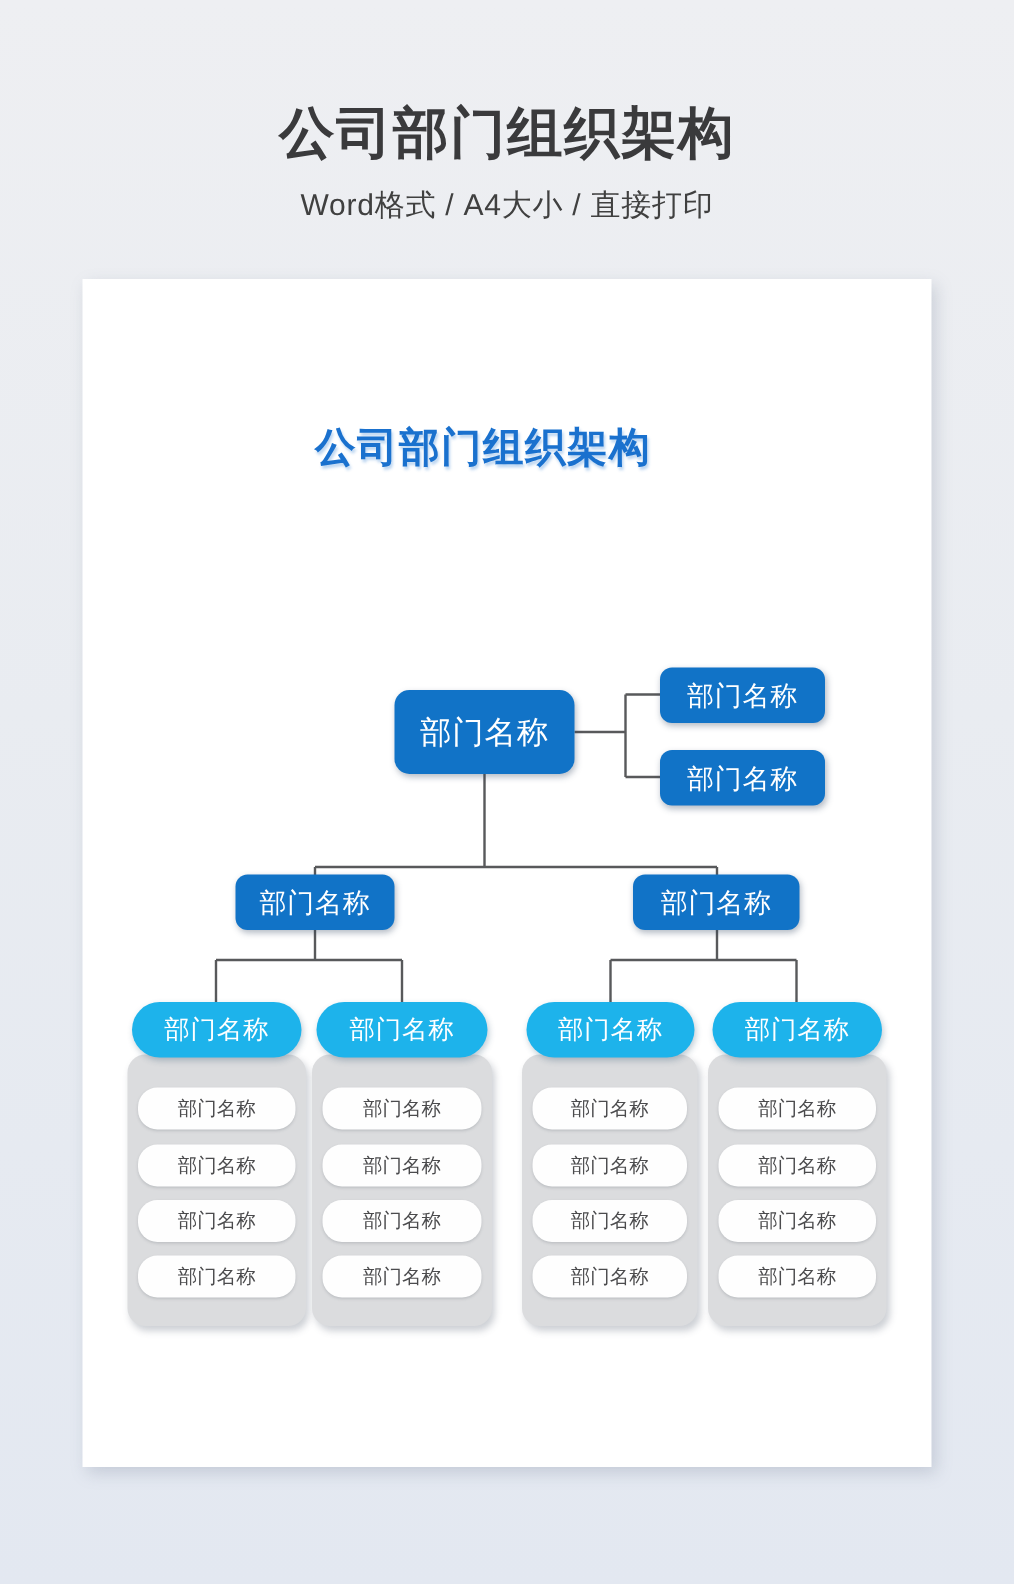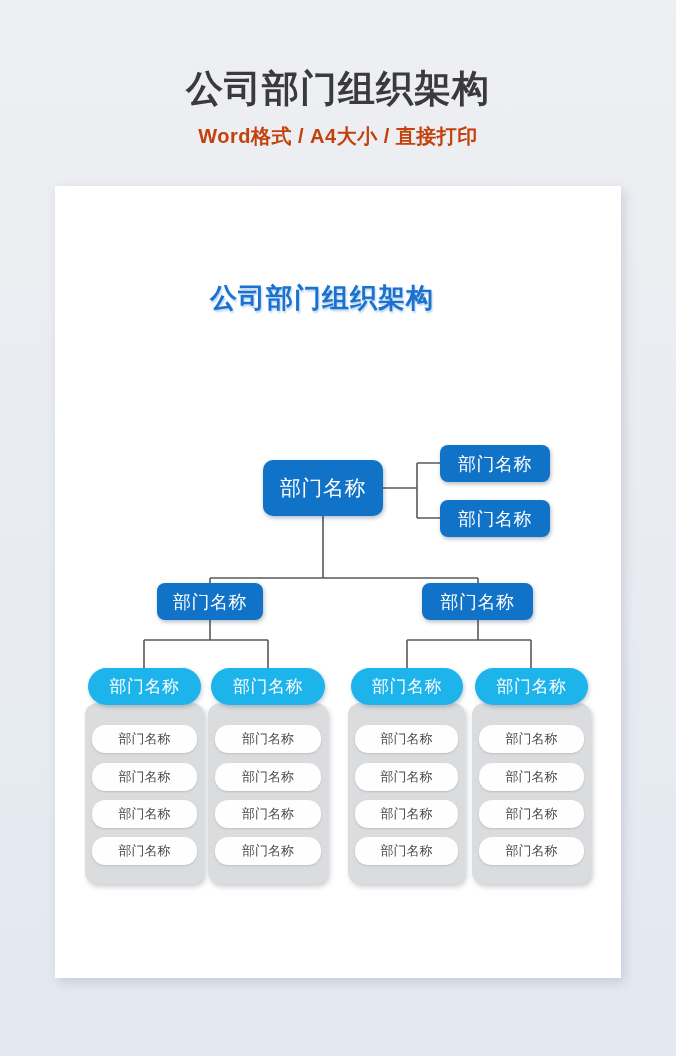--- a/index.html
+++ b/index.html
@@ -9,21 +9,21 @@
     font-family:"Liberation Sans","DejaVu Sans",sans-serif;
     position:relative;overflow:hidden;
   }
   
   .site-header{position:absolute;top:0;left:0;width:676px;text-align:center;}
   .site-title{
     margin:64px 0 0 0;font-size:37px;font-weight:700;color:#3a3a3c;
     letter-spacing:1px;
   }
   .site-subtitle{
-    margin:9px 0 0 0;font-size:20px;font-weight:700;color:#c2410c;
+    margin:9px 0 0 0;font-size:20px;font-weight:400;color:#404040;
     letter-spacing:0.5px;
   }
   
   .page{
     position:absolute;left:55px;top:186px;width:566px;height:792px;
     background:#ffffff;
     box-shadow:3px 4px 10px rgba(120,130,150,0.28);
   }
   .doc-title{
     position:absolute;left:267px;top:94px;transform:translateX(-50%);

